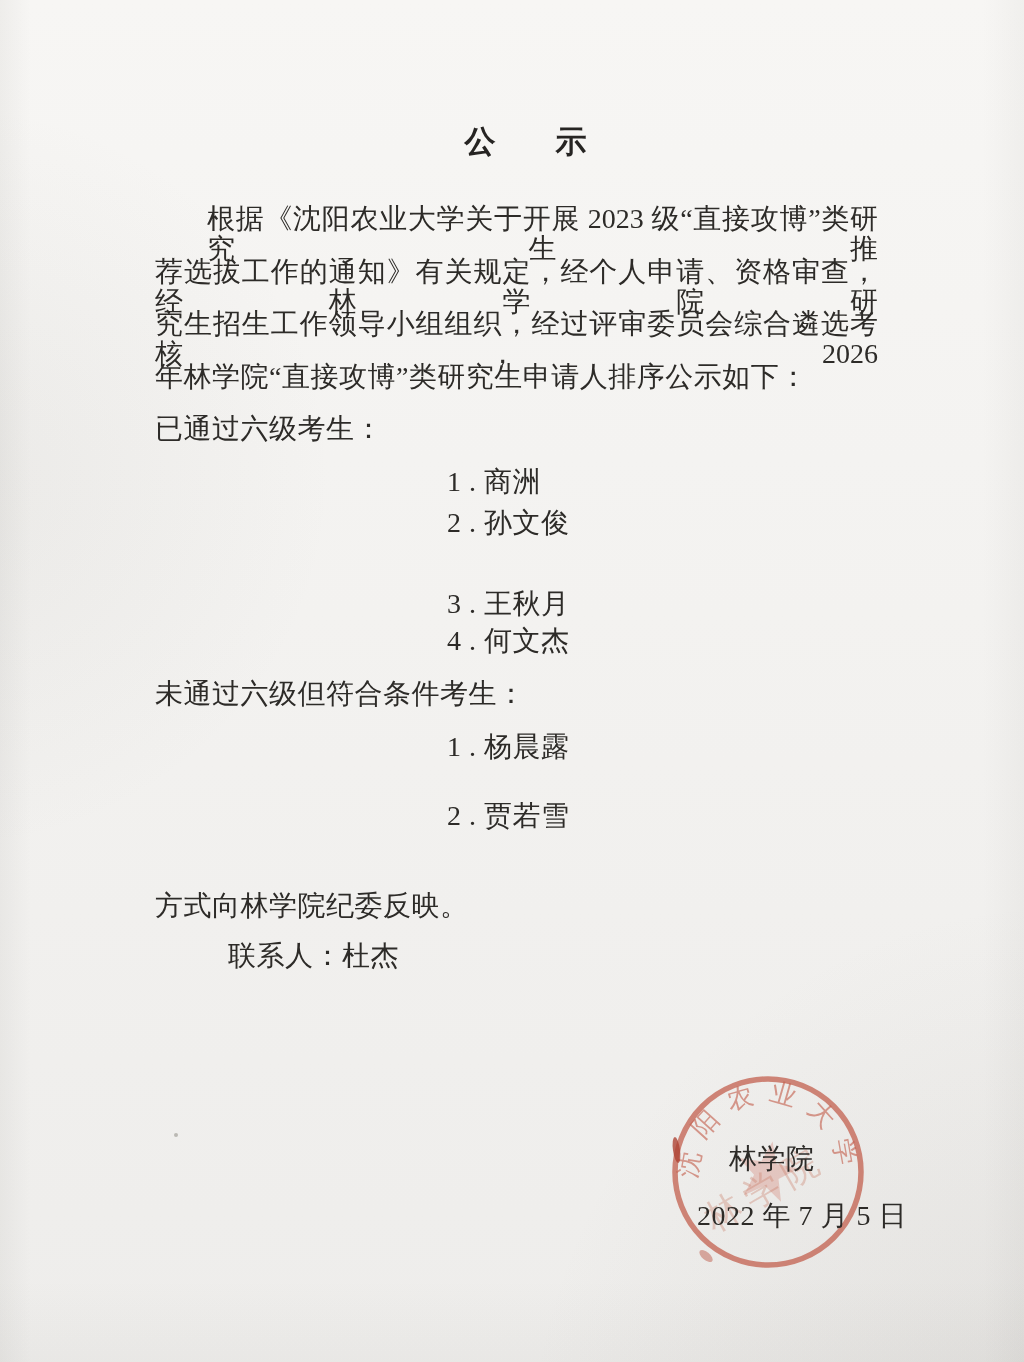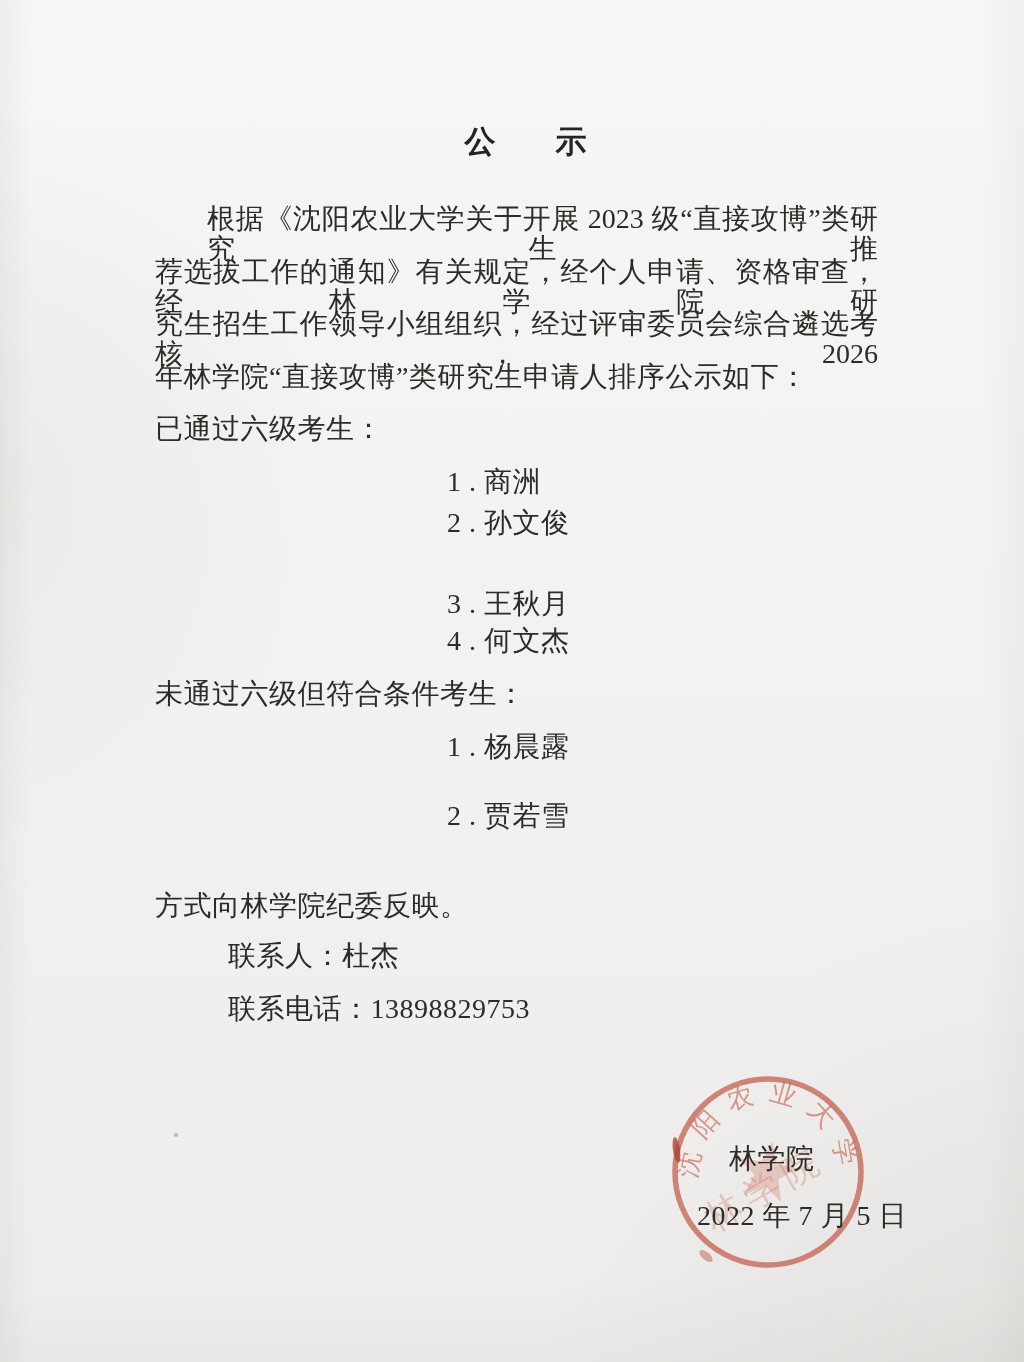--- a/index.html
+++ b/index.html
@@ -70,21 +70,20 @@
   <div class="line lst over" style="top:626px;">4 . 何文杰</div>
 
   <div class="line over" style="top:679px;left:155px;">未通过六级但符合条件考生：</div>
 
   <div class="line lst over" style="top:732px;">1 . 杨晨露</div>
   <div class="line lst over" style="top:785px;margin-top:16px;">2 . 贾若雪</div>
 
   <div class="line over" style="top:891px;left:155px;">方式向林学院纪委反映。</div>
 
   <div class="line cnt over" style="top:941px;">联系人：杜杰</div>
-  <div class="line cnt over" style="top:994px;">联系电话：13898829753</div>
 
   <svg class="seal" viewBox="0 0 196 196" aria-hidden="true">
     <circle cx="98" cy="98" r="93" fill="none" stroke="#c05a48" stroke-width="5.5" opacity="0.72"></circle>
     <path id="sealArc" d="M 40.7 138.2 A 70 70 0 1 1 155.3 138.2" fill="none"></path>
     <text fill="#c4604e" opacity="0.62" style="font-size:26px;letter-spacing:13px;">
       <textPath href="#sealArc" startOffset="50%" text-anchor="middle">沈阳农业大学</textPath>
     </text>
     <polygon points="102.6,67.5 106.3,90 128.7,94.6 108.5,105.1 111,127.8 94.7,111.8 74,121.2 84.1,100.8 68.7,84 91.3,87.3" fill="#d4897c" opacity="0.38"></polygon>
     <text transform="translate(44,158) rotate(-30)" fill="#c97b66" opacity="0.34" style="font-size:36px;letter-spacing:8px;">林学院</text>
     <ellipse cx="6.5" cy="76" rx="3.5" ry="13" transform="rotate(-8 6.5 76)" fill="#ae4434" opacity="0.8"></ellipse>

